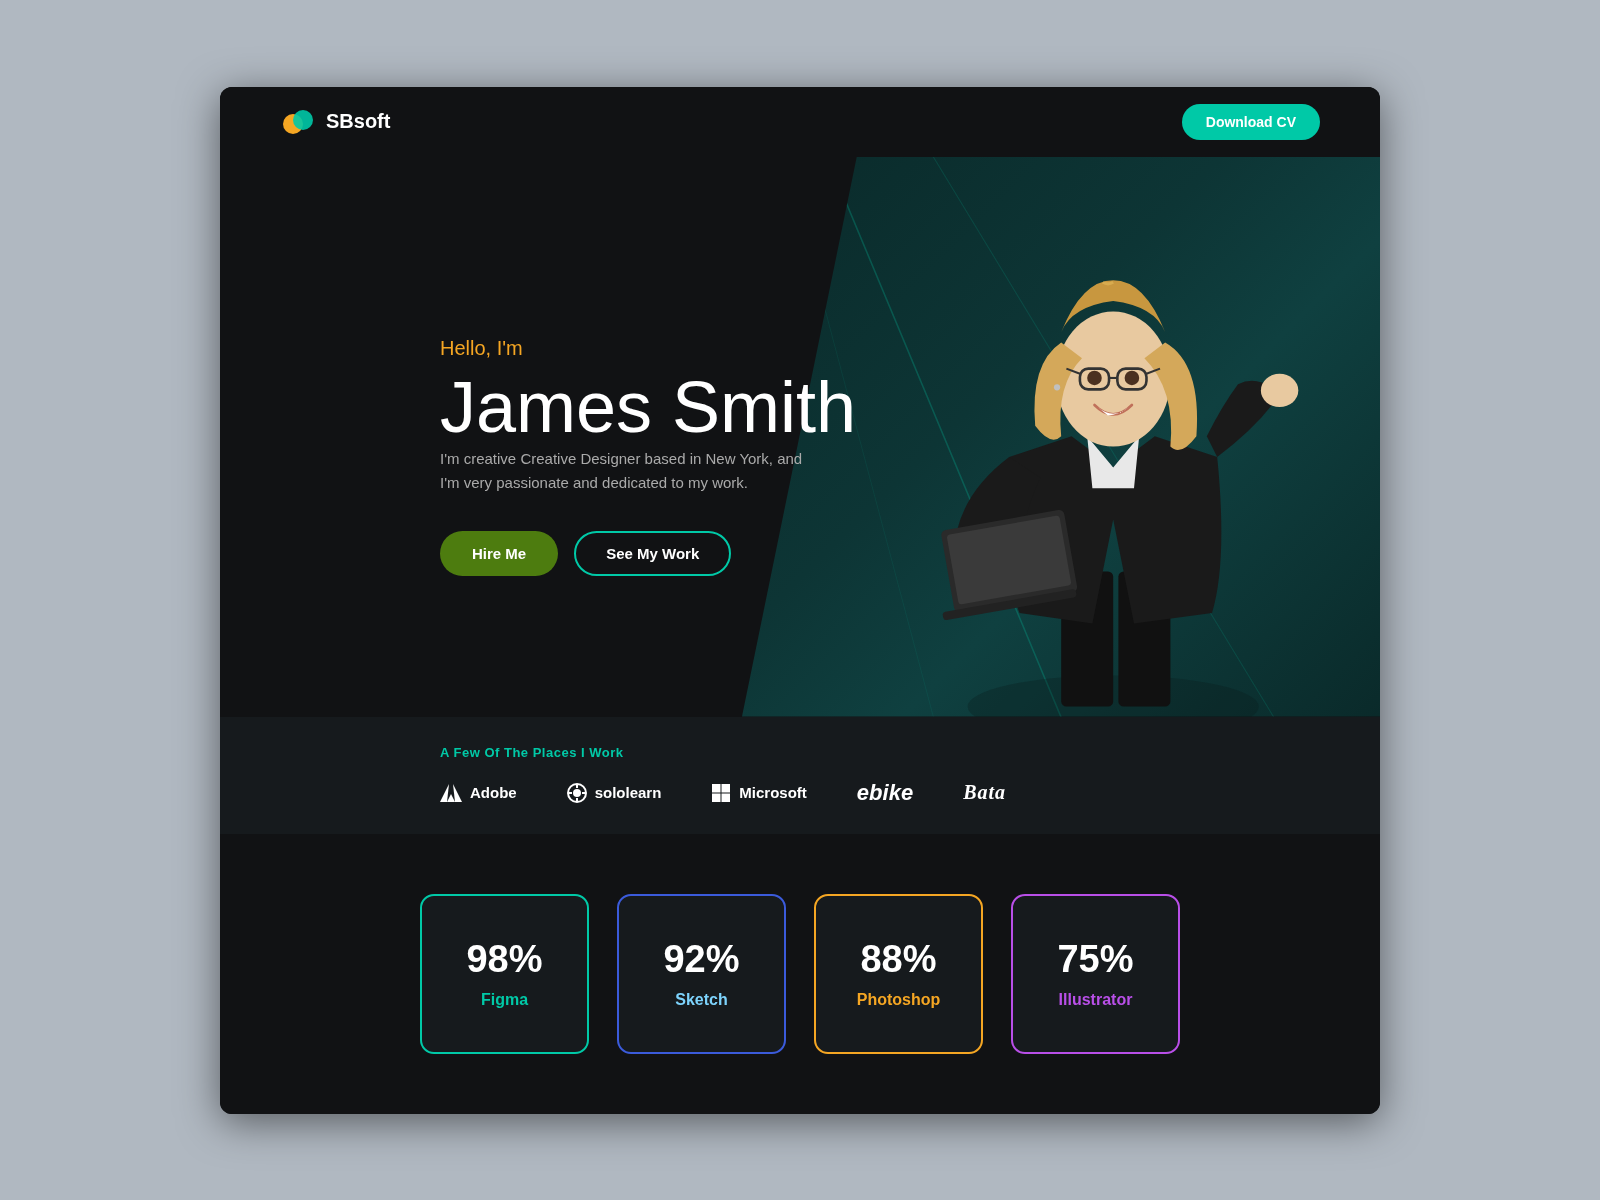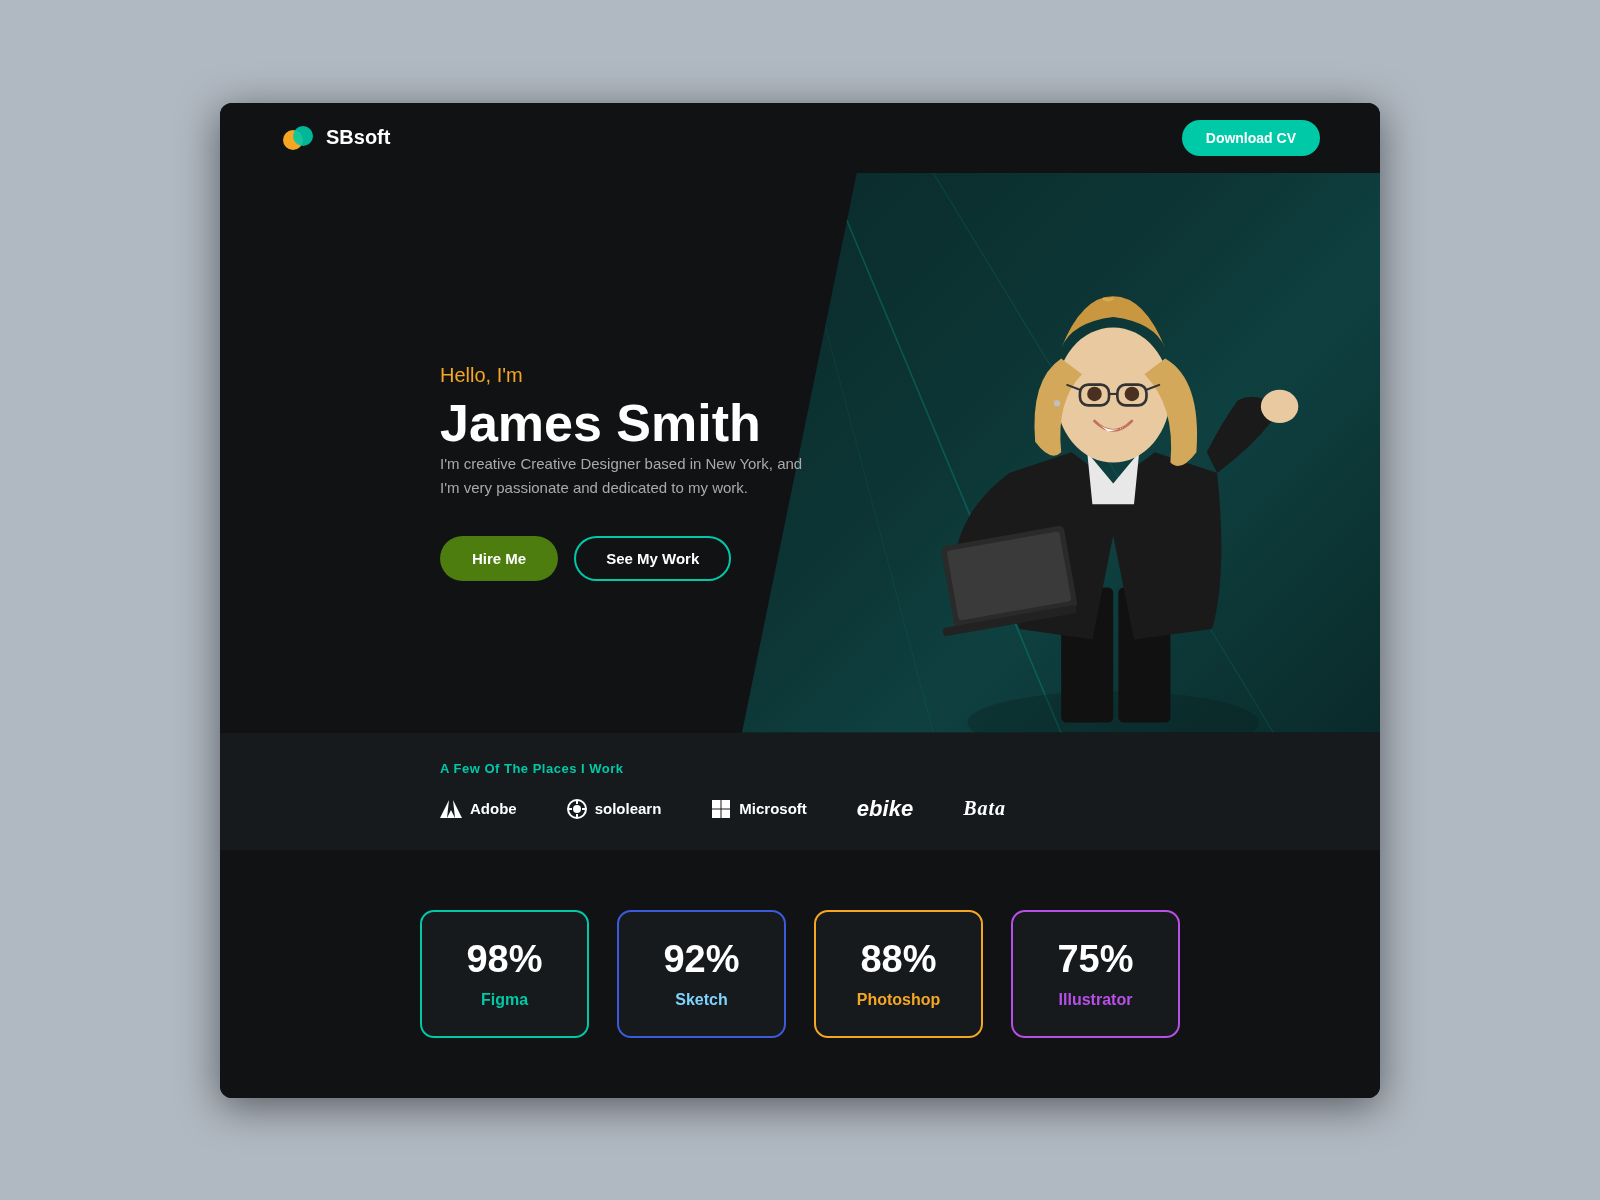--- a/index.html
+++ b/index.html
@@ -109,22 +109,22 @@
       padding-left: 220px;
       padding-top: 40px;
     }
     .hello-text {
       color: #f5a623;
       font-size: 20px;
       margin-bottom: 8px;
     }
     .hero-name {
       color: #fff;
-      font-size: 52px;
-      font-weight: 700;
+      font-size: 72px;
+      font-weight: 400;
       line-height: 1.1;
     }
     .hero-title {
       color: #fff;
       font-size: 52px;
       font-weight: 800;
       line-height: 1.1;
       margin-bottom: 18px;
     }
     .hero-desc {
@@ -199,21 +199,21 @@
     
     .skills-section {
       background: #111214;
       padding: 60px 200px;
       display: flex;
       justify-content: center;
       gap: 28px;
     }
     .skill-card {
       width: 200px;
-      height: 128px;
+      height: 160px;
       border-radius: 14px;
       background: #161a1d;
       display: flex;
       flex-direction: column;
       align-items: center;
       justify-content: center;
       gap: 10px;
     }
     .skill-card.figma { border: 2px solid #00c9a7; }
     .skill-card.sketch { border: 2px solid #3b5bdb; }

